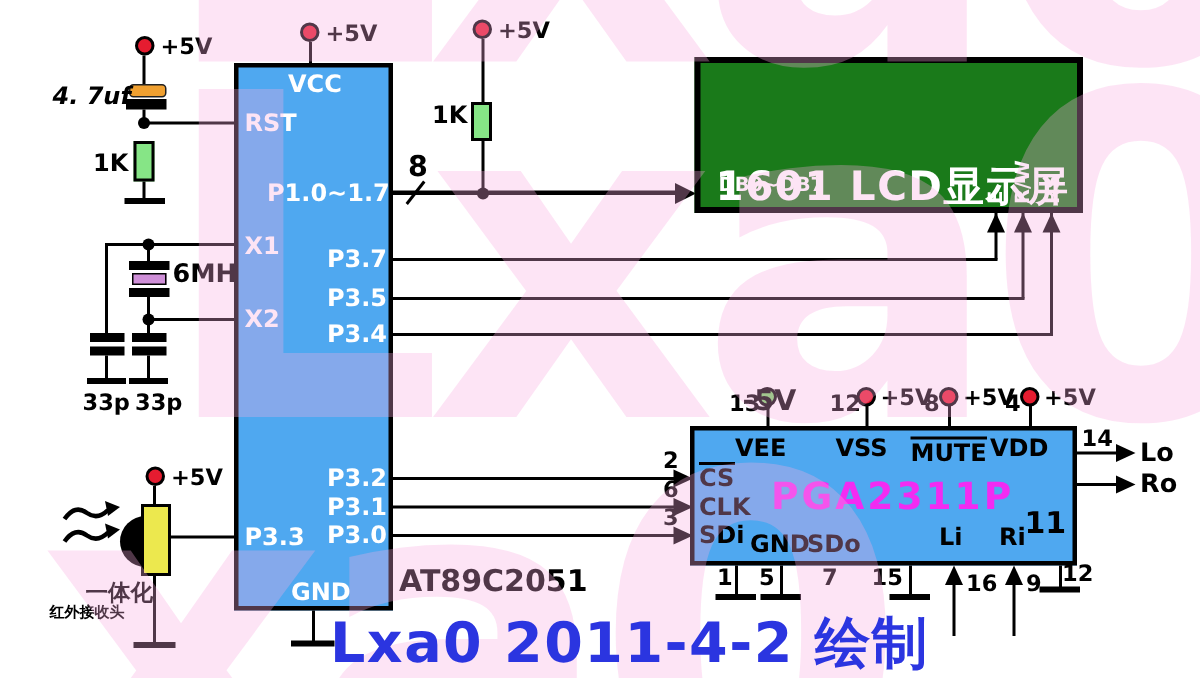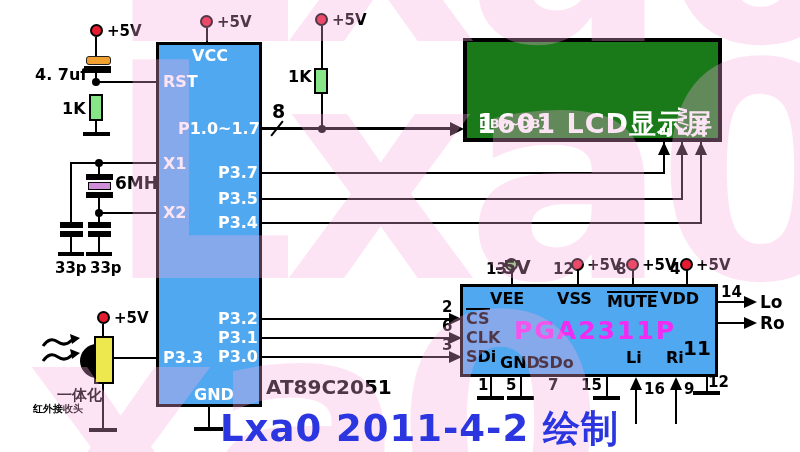--- a/index.html
+++ b/index.html
@@ -48,21 +48,21 @@
   <div class="lbl" style="left:107px;top:24px;font-size:15px;">+5V</div>
   <div class="wv" style="left:95px;top:37px;height:20px;"></div>
   <div style="position:absolute;left:86px;top:56px;width:23px;height:7px;background:#f0a030;border:1px solid #222;border-radius:3px;"></div>
   <div style="position:absolute;left:84px;top:66px;width:27px;height:7px;background:#000;"></div>
   <div class="wv" style="left:95px;top:73px;height:10px;"></div>
   <div class="dot" style="left:92px;top:78px;"></div>
   <div class="wh" style="left:96px;top:81px;width:62px;"></div>
   <div class="res" style="left:89px;top:94px;height:27px;"></div>
   <div class="wv" style="left:95px;top:121px;height:12px;"></div>
   <div class="gbar" style="left:83px;top:132px;width:27px;"></div>
-  <div class="lbl" style="left:35px;top:67px;">4. 7uf</div>
+  <div class="lbl" style="left:35px;top:56px;font-style:italic;">4. 7uf</div>
   <div class="lbl" style="left:62px;top:101px;">1K</div>
 
   <div class="wh" style="left:100px;top:162px;width:58px;"></div>
   <div class="dot" style="left:95px;top:159px;"></div>
   <div class="wh" style="left:71px;top:162px;width:28px;"></div>
   <div class="wv" style="left:70px;top:162px;height:60px;"></div>
   <div class="wv" style="left:98px;top:163px;height:11px;"></div>
   <div style="position:absolute;left:86px;top:174px;width:27px;height:6px;background:#000;"></div>
   <div style="position:absolute;left:88px;top:182px;width:23px;height:8px;background:#cf8fd8;border:1px solid #000;box-sizing:border-box;"></div>
   <div style="position:absolute;left:86px;top:192px;width:27px;height:6px;background:#000;"></div>

